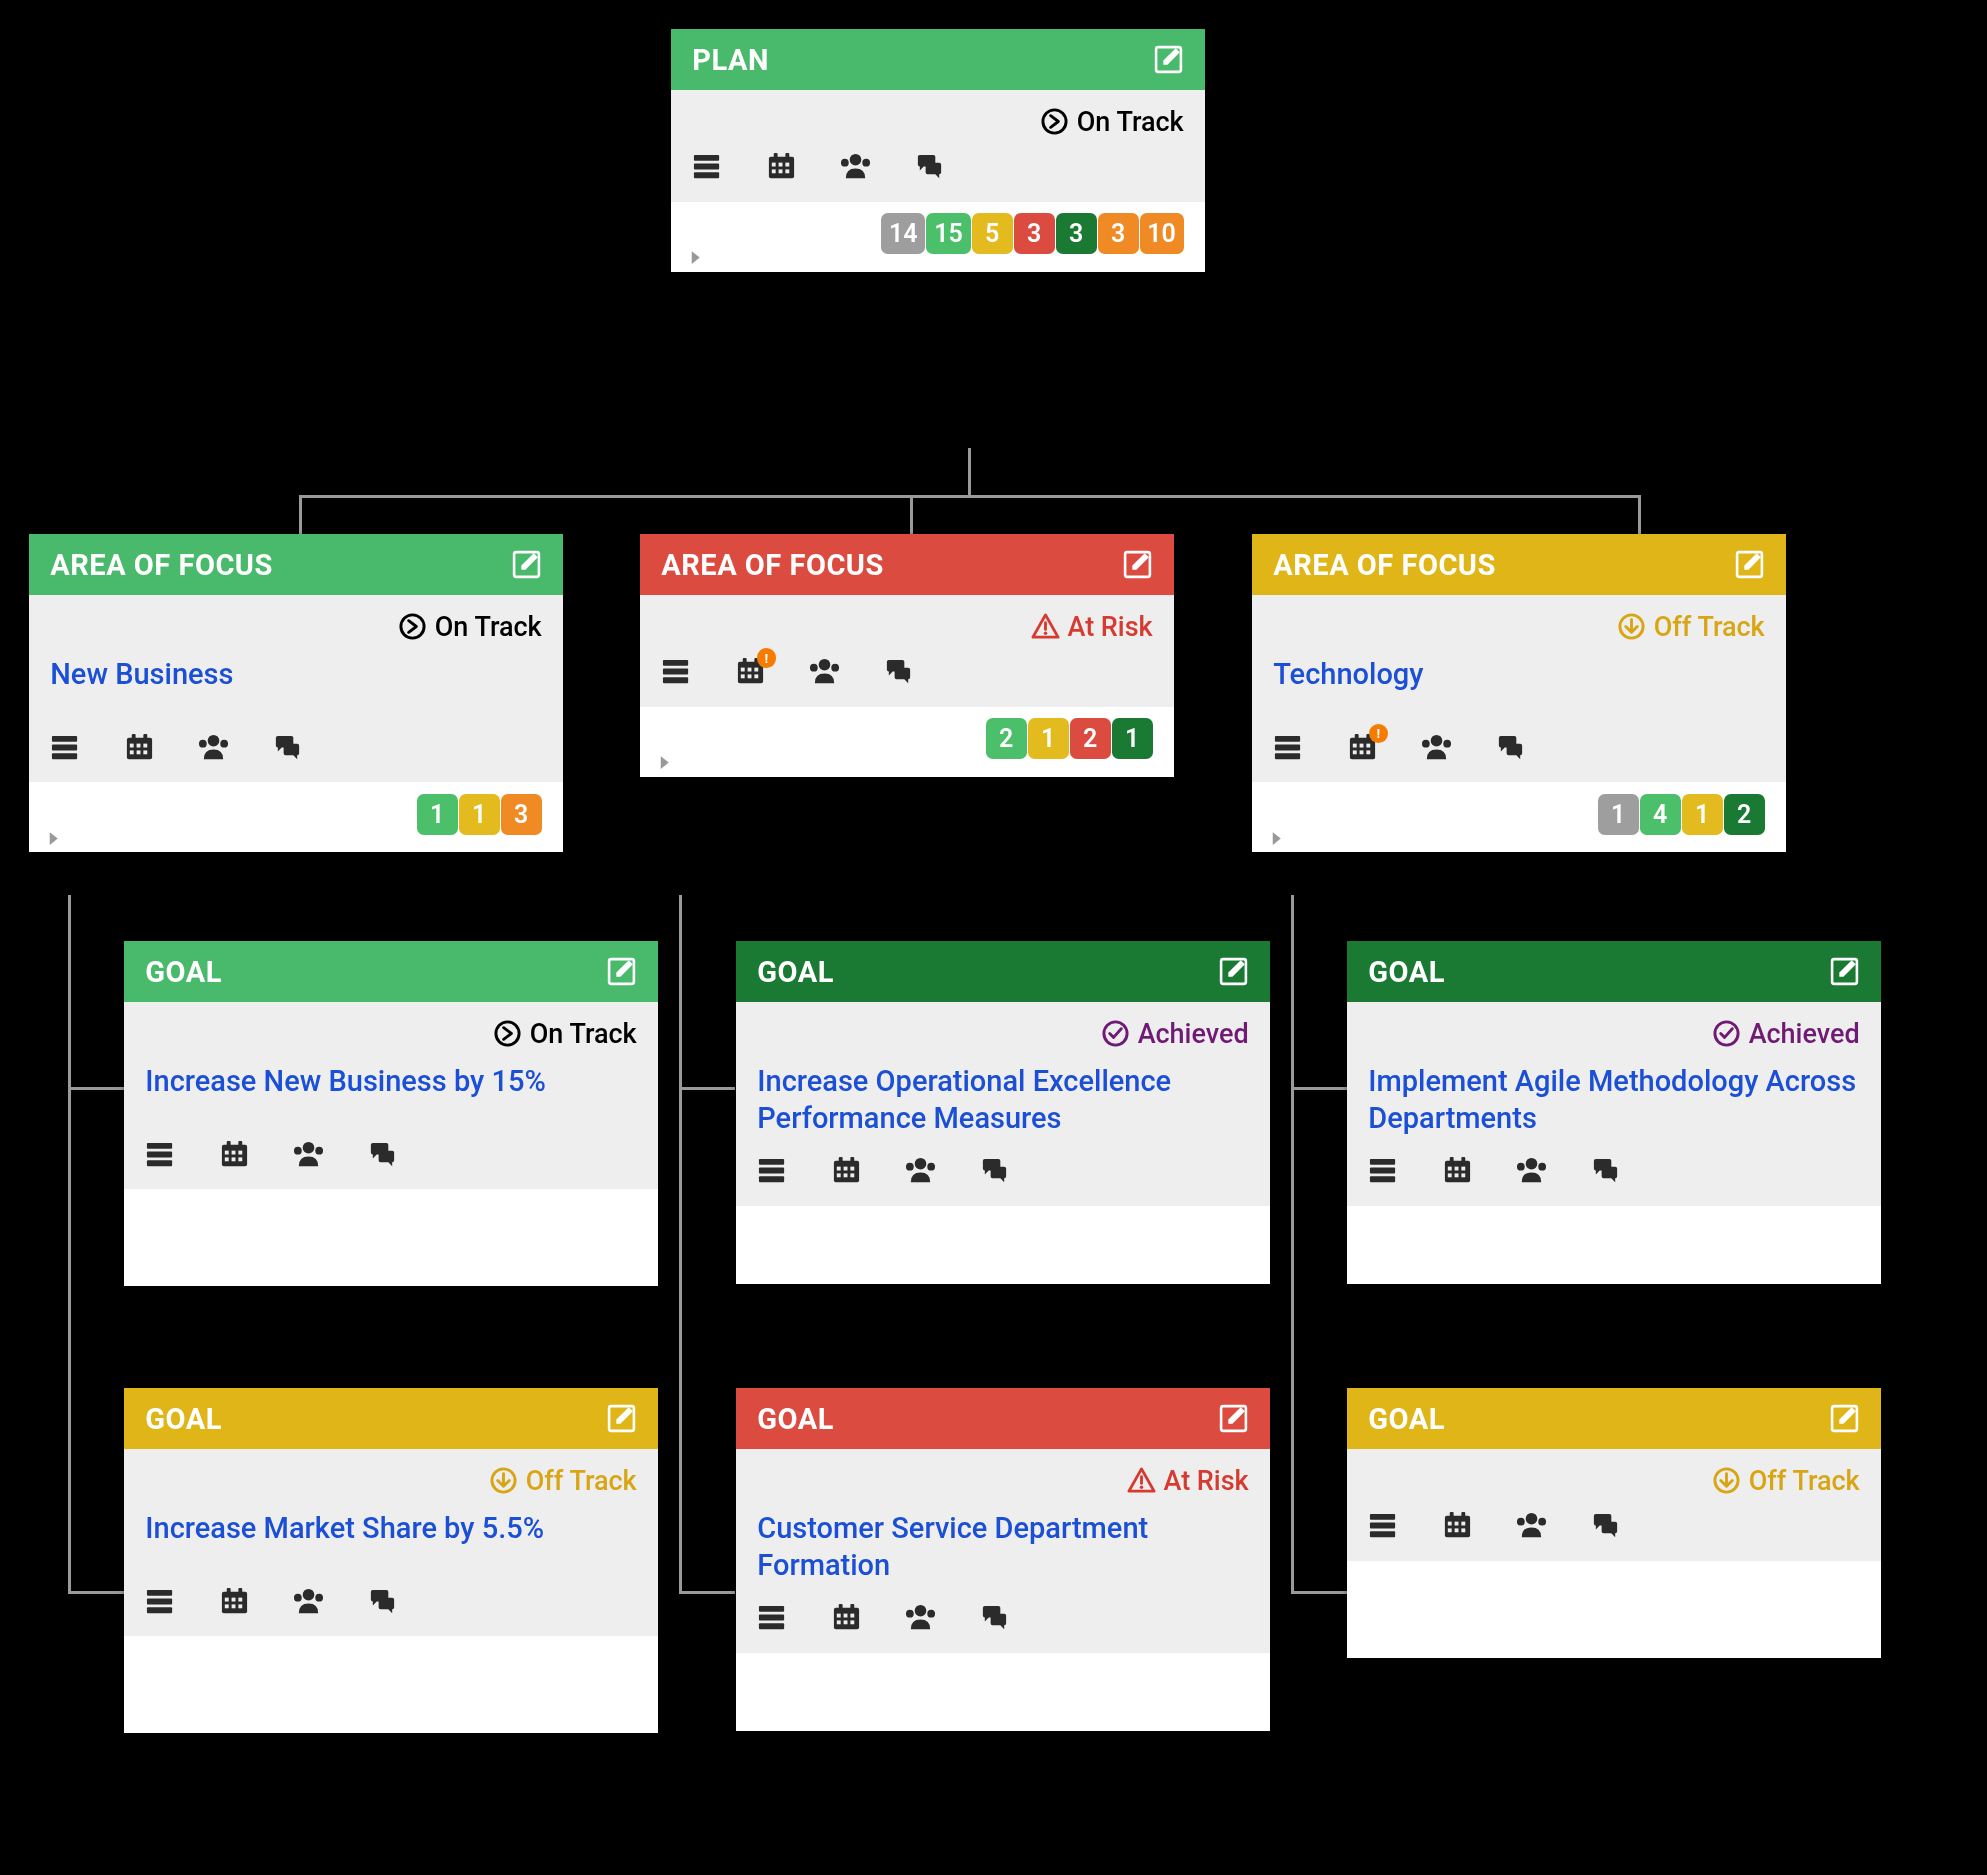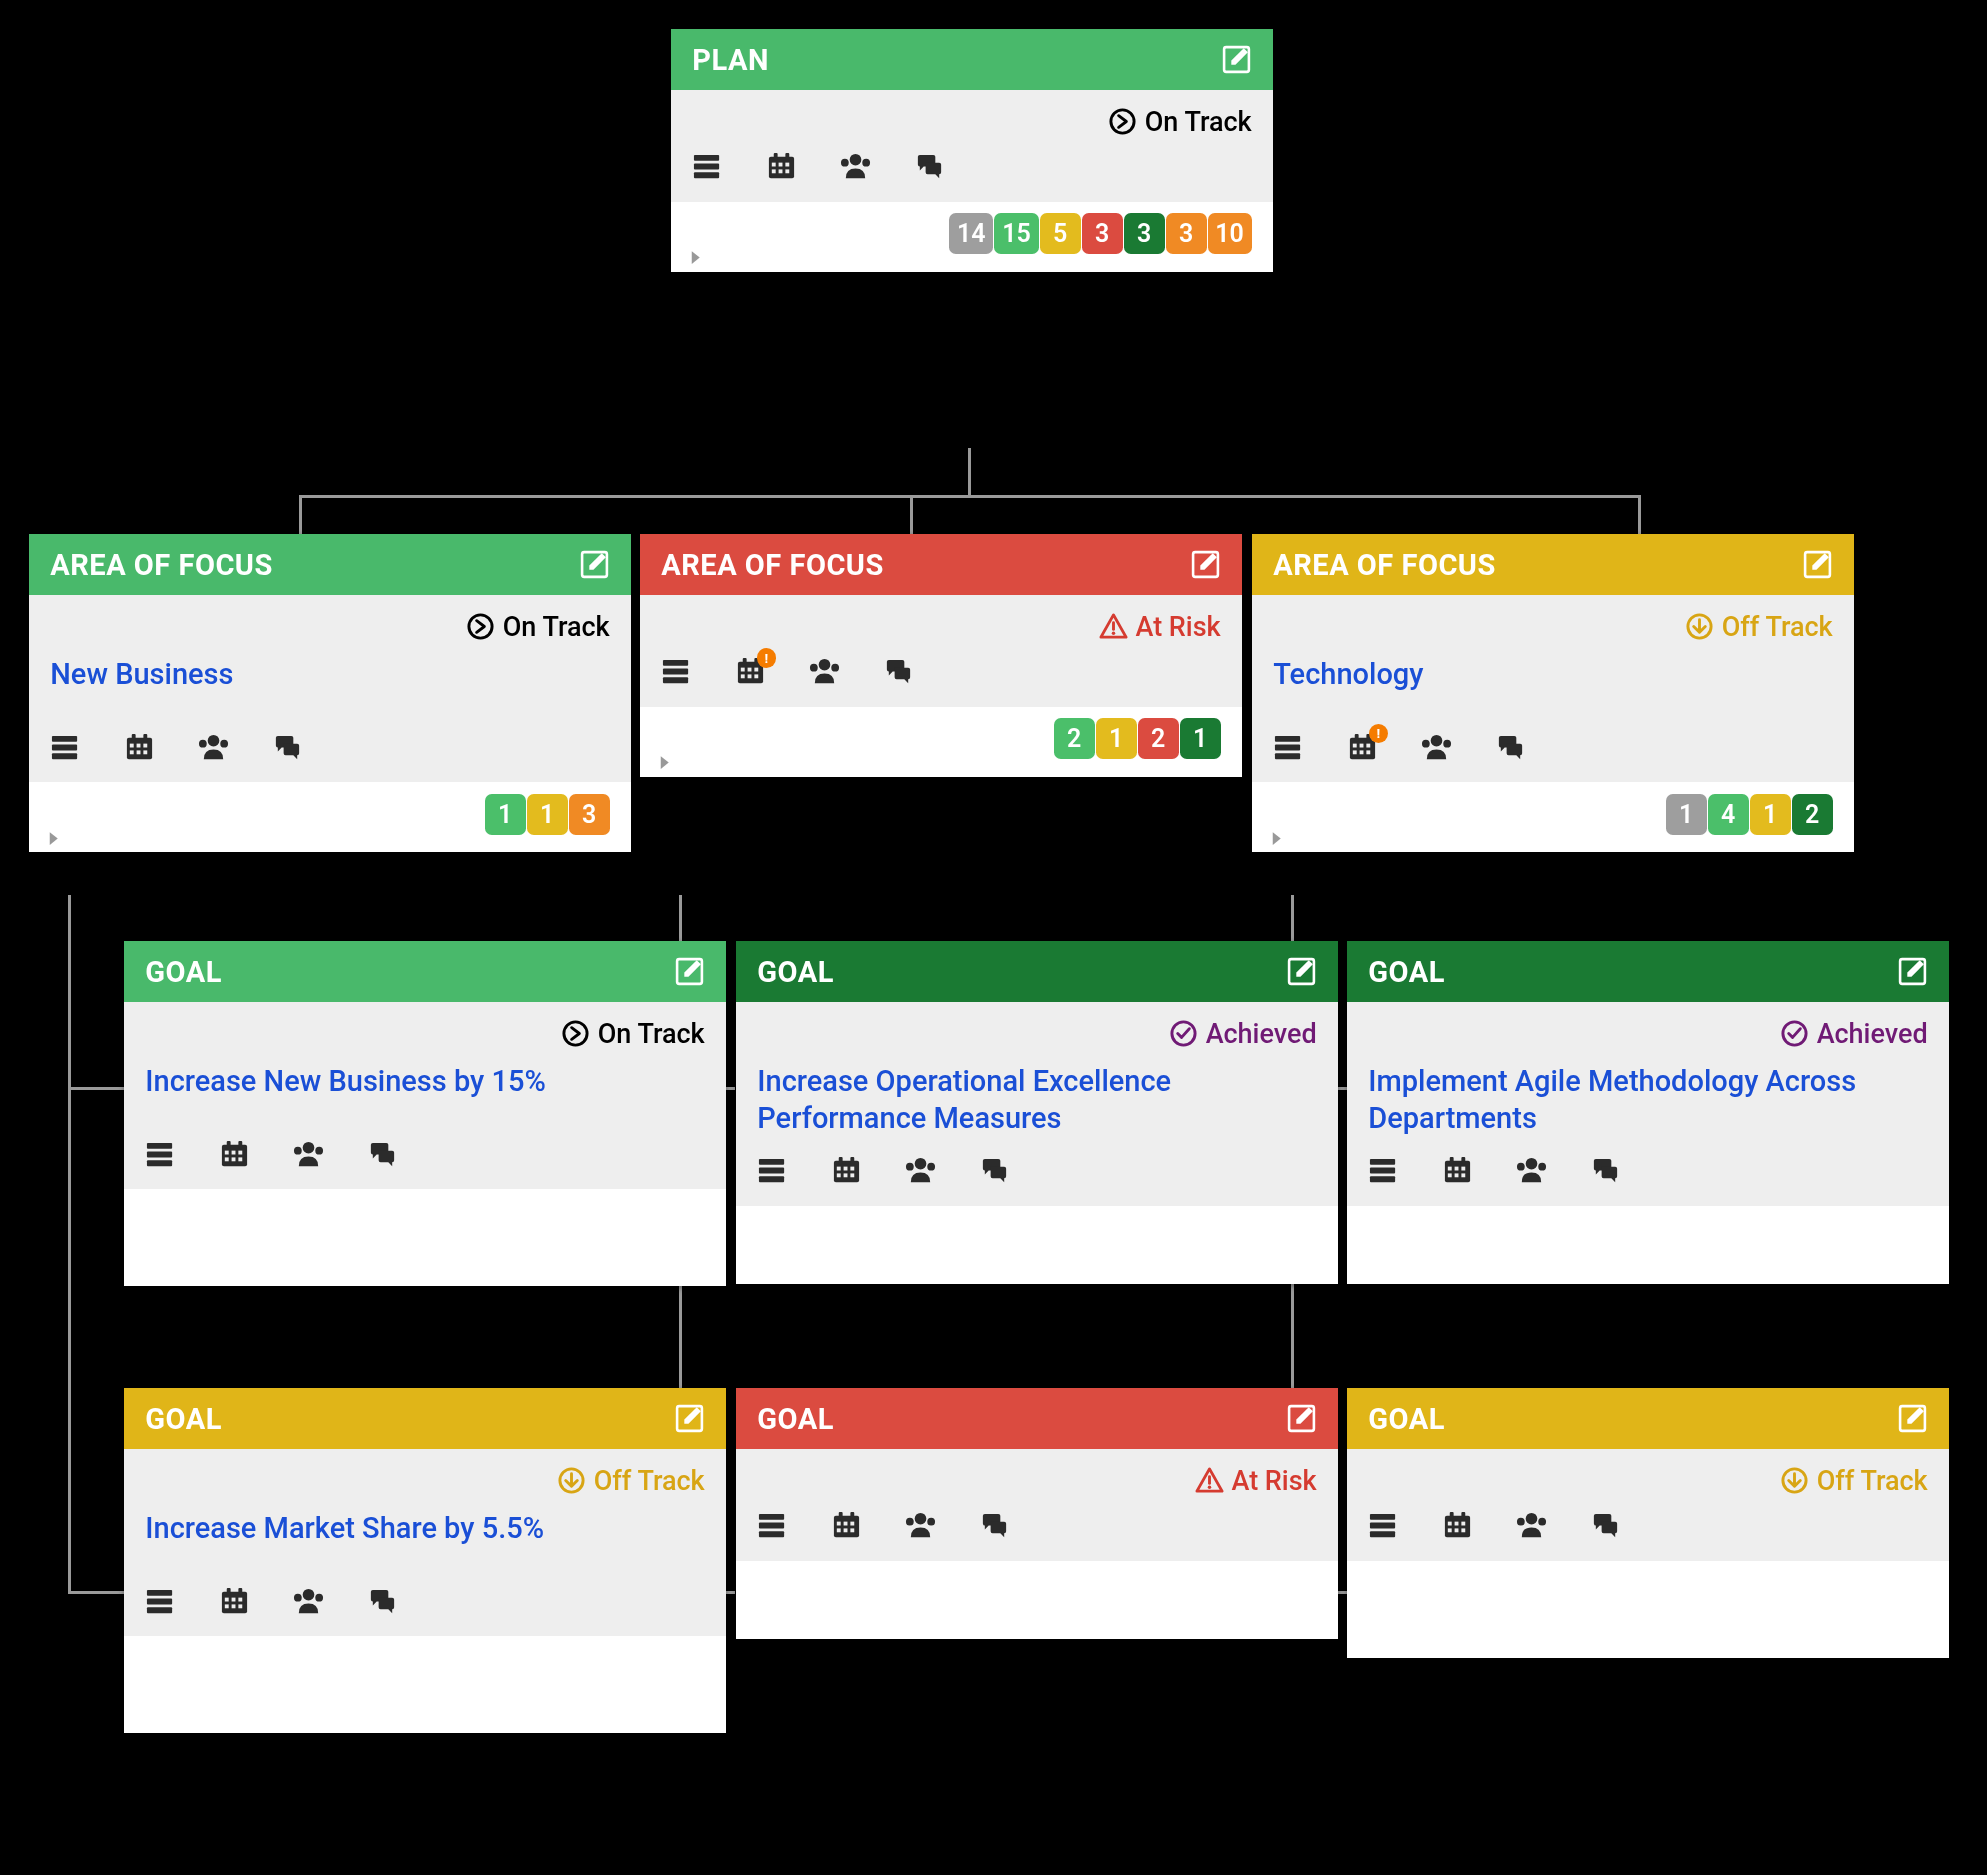--- a/index.html
+++ b/index.html
@@ -8,21 +8,21 @@
     font-family: 'Roboto', 'Helvetica Neue', Arial, sans-serif;
     width: 1987px;
     height: 1876px;
     position: relative;
     overflow: hidden;
   }
   .card {
     position: absolute;
     background: #fff;
     box-shadow: 0 1.9px 5.8px rgba(0,0,0,0.4);
-    width: 602px;
+    width: 534px;
   }
   .card-header {
     display: flex;
     justify-content: space-between;
     align-items: center;
     padding: 13.6px 21.3px;
     color: #fff;
     font-size: 29px;
     font-weight: 700;
     letter-spacing: 0.5px;
@@ -546,20 +546,21 @@
         </svg>
       </span>
   </div>
   <div class="card-body">
     <div class="status-row st-atrisk">
       <svg class="ic-svg" width="29" height="29" viewBox="0 0 30 30">
           <use href="#ico-warn"></use>
         </svg>
       <span>At Risk</span>
     </div>
+    <a class="title-link" style="margin-bottom:19.4px">Customer Service Department Formation</a>
     <div class="icon-row">
       <span class="ic">
           <svg class="ic-svg" width="31" height="31" viewBox="0 0 32 32">
             <use href="#ico-server"></use>
           </svg>
         </span>
       <span class="ic">
           <svg class="ic-svg" width="31" height="31" viewBox="0 0 32 32">
             <use href="#ico-calendar"></use>
           </svg>

